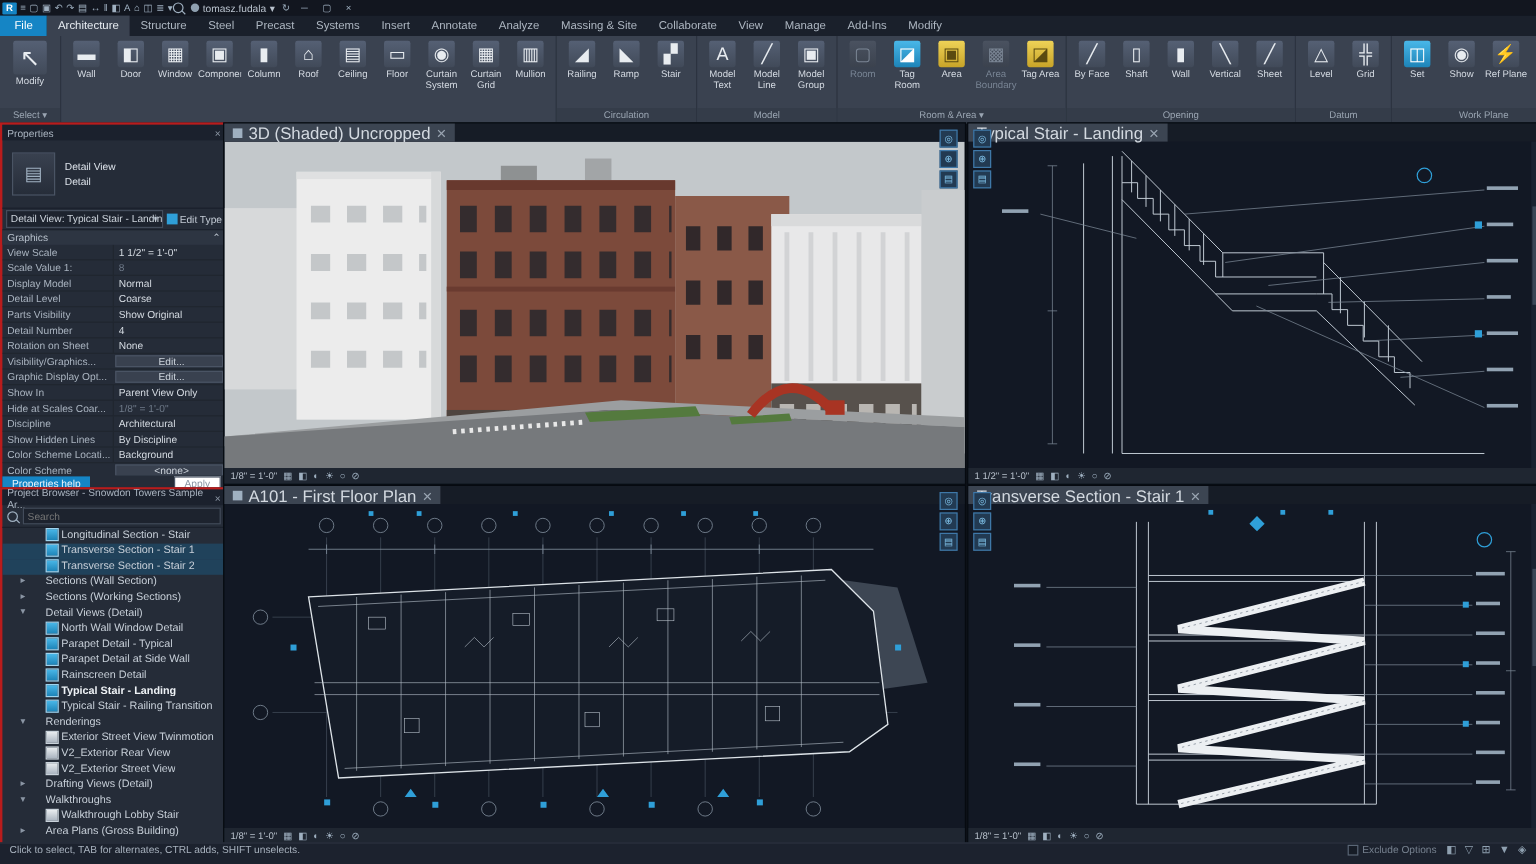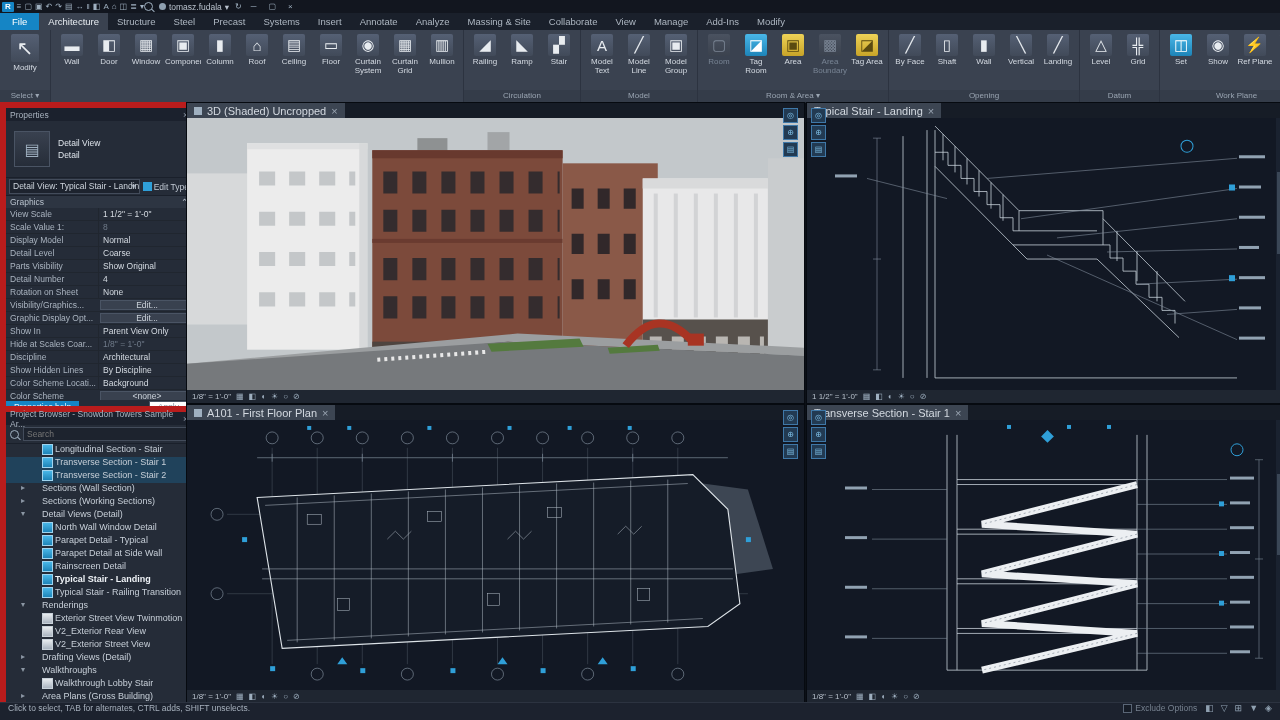--- a/index.html
+++ b/index.html
@@ -33,21 +33,21 @@
         font-size:15px;color:#e8ecf0;background:linear-gradient(#5a6activity575,#434c5b);
         background:linear-gradient(#556074,#414a59);border-radius:2px;}
   .tool.big .tico{width:28px;height:28px;font-size:20px;}
   .tico.cyan{background:linear-gradient(#49b7e8,#1d84b8);color:#fff;}
   .tico.yellow{background:linear-gradient(#eed257,#c8a428);color:#5a4a10;}
   .tico.gray{background:linear-gradient(#4a5260,#3b424e);color:#7a8594;}
   .tool.tdis .tlabel{color:#788494;}
   .tlabel{font-size:8px;line-height:1.1;color:#d4dae2;text-align:center;margin-top:2px;height:18px;overflow:hidden;width:36px;}
   .pname{height:12px;background:#343c49;color:#9aa5b2;font-size:8px;text-align:center;line-height:12px;white-space:nowrap;padding:0 4px;}
   
-  .palette{background:#252c38;border:6px solid #b91c1c;font-size:8.5px;}
+  .palette{background:#252c38;border:2px solid #b91c1c;font-size:8.5px;}
   .pal-head{height:13px;background:#1b212d;color:#aab4c0;display:flex;align-items:center;padding:0 4px;font-size:8.5px;}
   .pal-head .x{margin-left:auto;color:#8b96a4;}
   #properties{left:0;top:102px;width:186px;height:304px;}
   #prop-preview{height:56px;display:flex;align-items:center;gap:8px;padding:0 8px;border-bottom:1px solid #1a202b;}
   #type-icon{width:34px;height:34px;background:linear-gradient(#39414f,#262d39);border:1px solid #4a5464;
              display:flex;align-items:center;justify-content:center;color:#9fb0c0;font-size:16px;}
   #prop-type-name{color:#dde3ea;line-height:1.3;}
   #prop-selector{height:17px;display:flex;align-items:center;gap:3px;padding:0 3px;border-bottom:1px solid #1a202b;}
   #selector-box{flex:1;background:#1d232e;border:1px solid #434c5b;height:13px;line-height:13px;
                 padding:0 3px;white-space:nowrap;overflow:hidden;color:#cdd4dc;}
@@ -79,21 +79,21 @@
   .ticon.section,.ticon.detail{background:linear-gradient(#49b7e8,#1d84b8);border:1px solid #9fd4ef;}
   .ticon.render,.ticon.walk{background:linear-gradient(#e8ecef,#aab4c0);border:1px solid #c9d2da;}
   .ticon.none{background:none;border:none;}
   .tlab{overflow:hidden;}
   
   .viewport{background:#121824;border:1px solid #060a10;}
   #vpA{left:186px;top:102px;width:617px;height:300px;}
   #vpB{left:806px;top:102px;width:474px;height:300px;}
   #vpC{left:186px;top:404px;width:617px;height:298px;}
   #vpD{left:806px;top:404px;width:474px;height:298px;}
-  .vtabs{height:15px;background:#161c26;display:flex;align-items:stretch;font-size:11px;}
+  .vtabs{height:15px;background:#161c26;display:flex;align-items:stretch;font-size:14px;}
   .vtab{background:#3c4552;color:#d3d9e0;display:flex;align-items:center;gap:5px;padding:0 7px;}
   .vtab .ti{width:8px;height:8px;background:#9fb0c0;display:inline-block;}
   .vtab .vx{color:#9aa5b2;}
   .vcanvas{position:absolute;left:0;right:0;top:15px;bottom:13px;overflow:hidden;}
   .vcanvas svg{width:100%;height:100%;display:block;}
   .vcb{position:absolute;left:0;right:0;bottom:0;height:13px;background:#1f2631;display:flex;align-items:center;
        gap:5px;padding:0 5px;font-size:8px;color:#9fb0c0;}
   .vscale{color:#b7c0cb;}
   .vico{font-size:8px;}
   .navstack{position:absolute;top:5px;width:15px;display:flex;flex-direction:column;gap:2px;}
@@ -296,21 +296,21 @@
           <div class="tool">
             <div class="tico">▮</div>
             <div class="tlabel">Wall</div>
           </div>
           <div class="tool">
             <div class="tico">╲</div>
             <div class="tlabel">Vertical</div>
           </div>
           <div class="tool">
             <div class="tico">╱</div>
-            <div class="tlabel">Landing</div>
+            <div class="tlabel">Sheet</div>
           </div>
         </div>
         <div class="pname">Opening</div>
       </div>
       <div class="panel">
         <div class="tools">
           <div class="tool">
             <div class="tico">△</div>
             <div class="tlabel">Level</div>
           </div>

